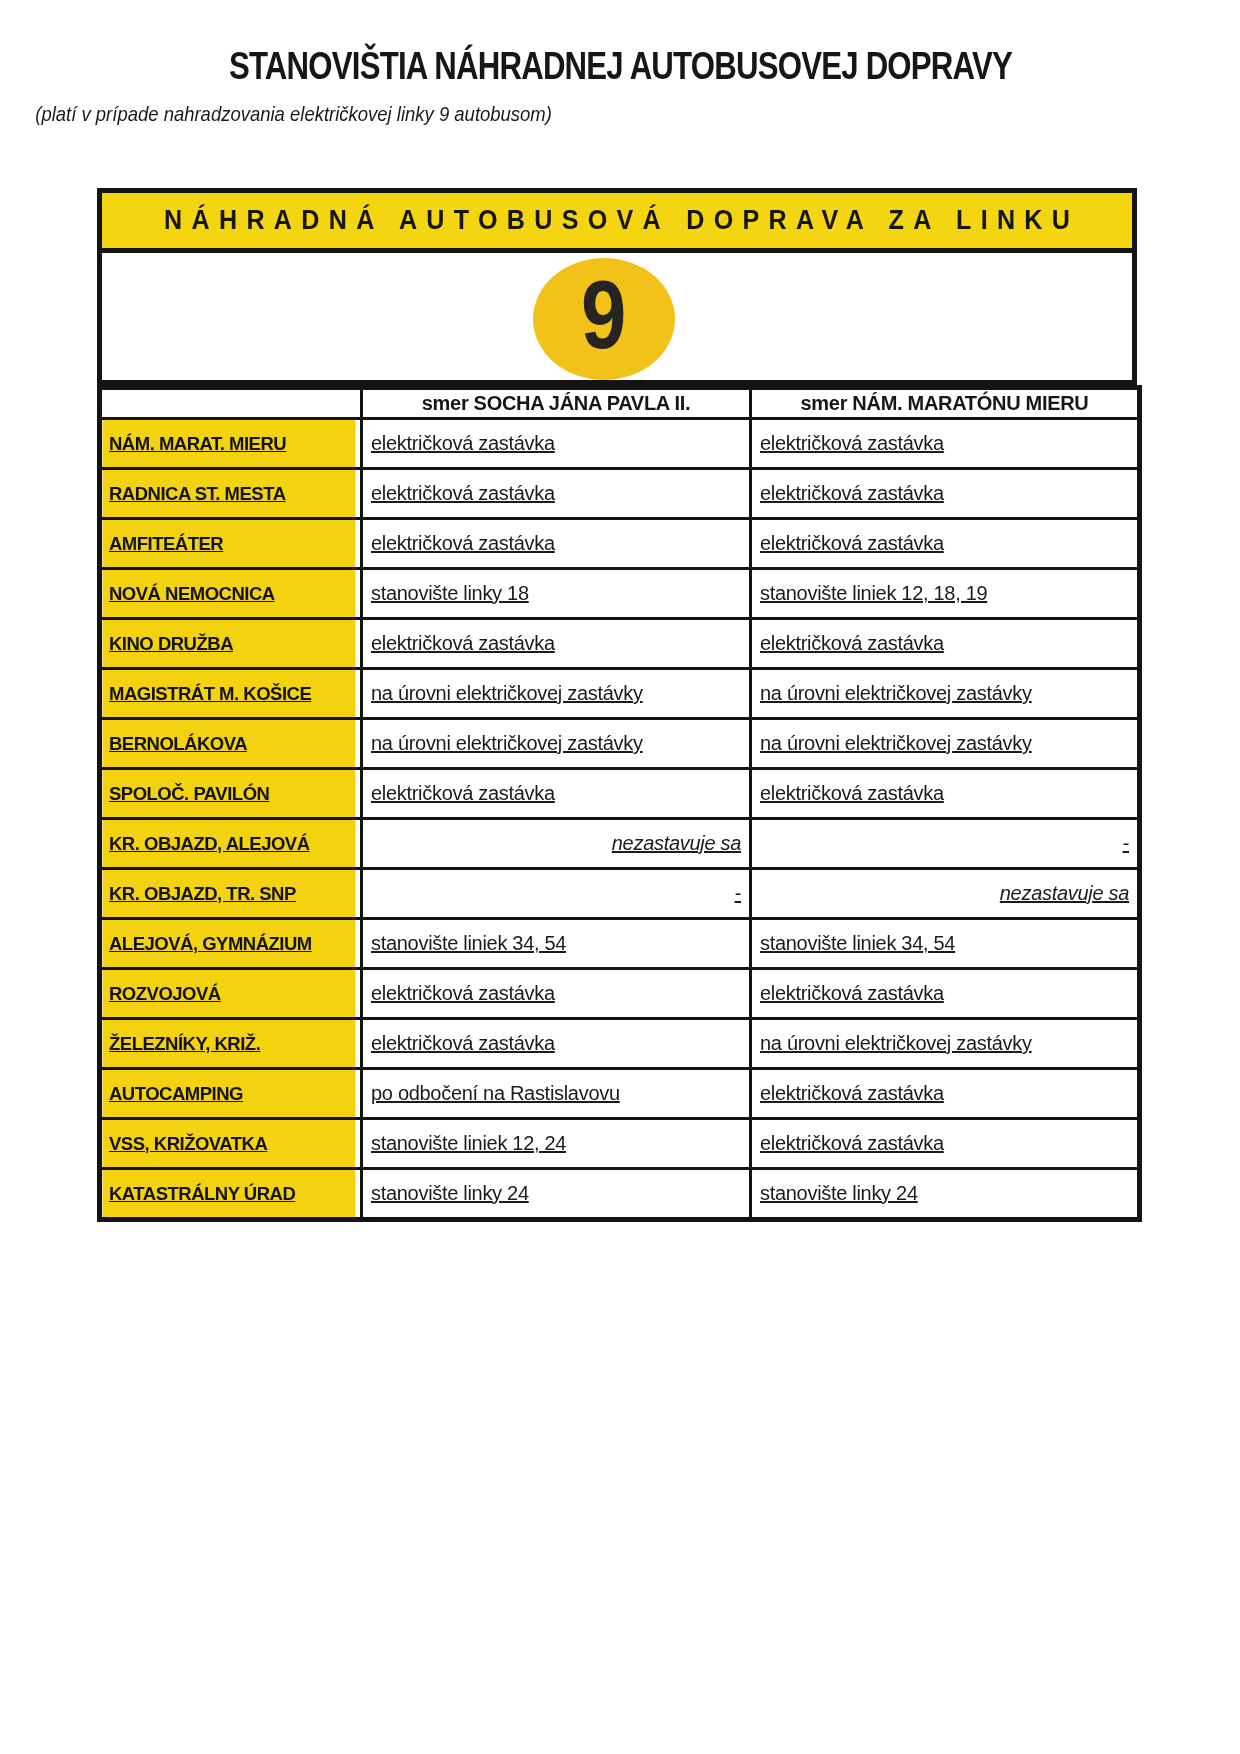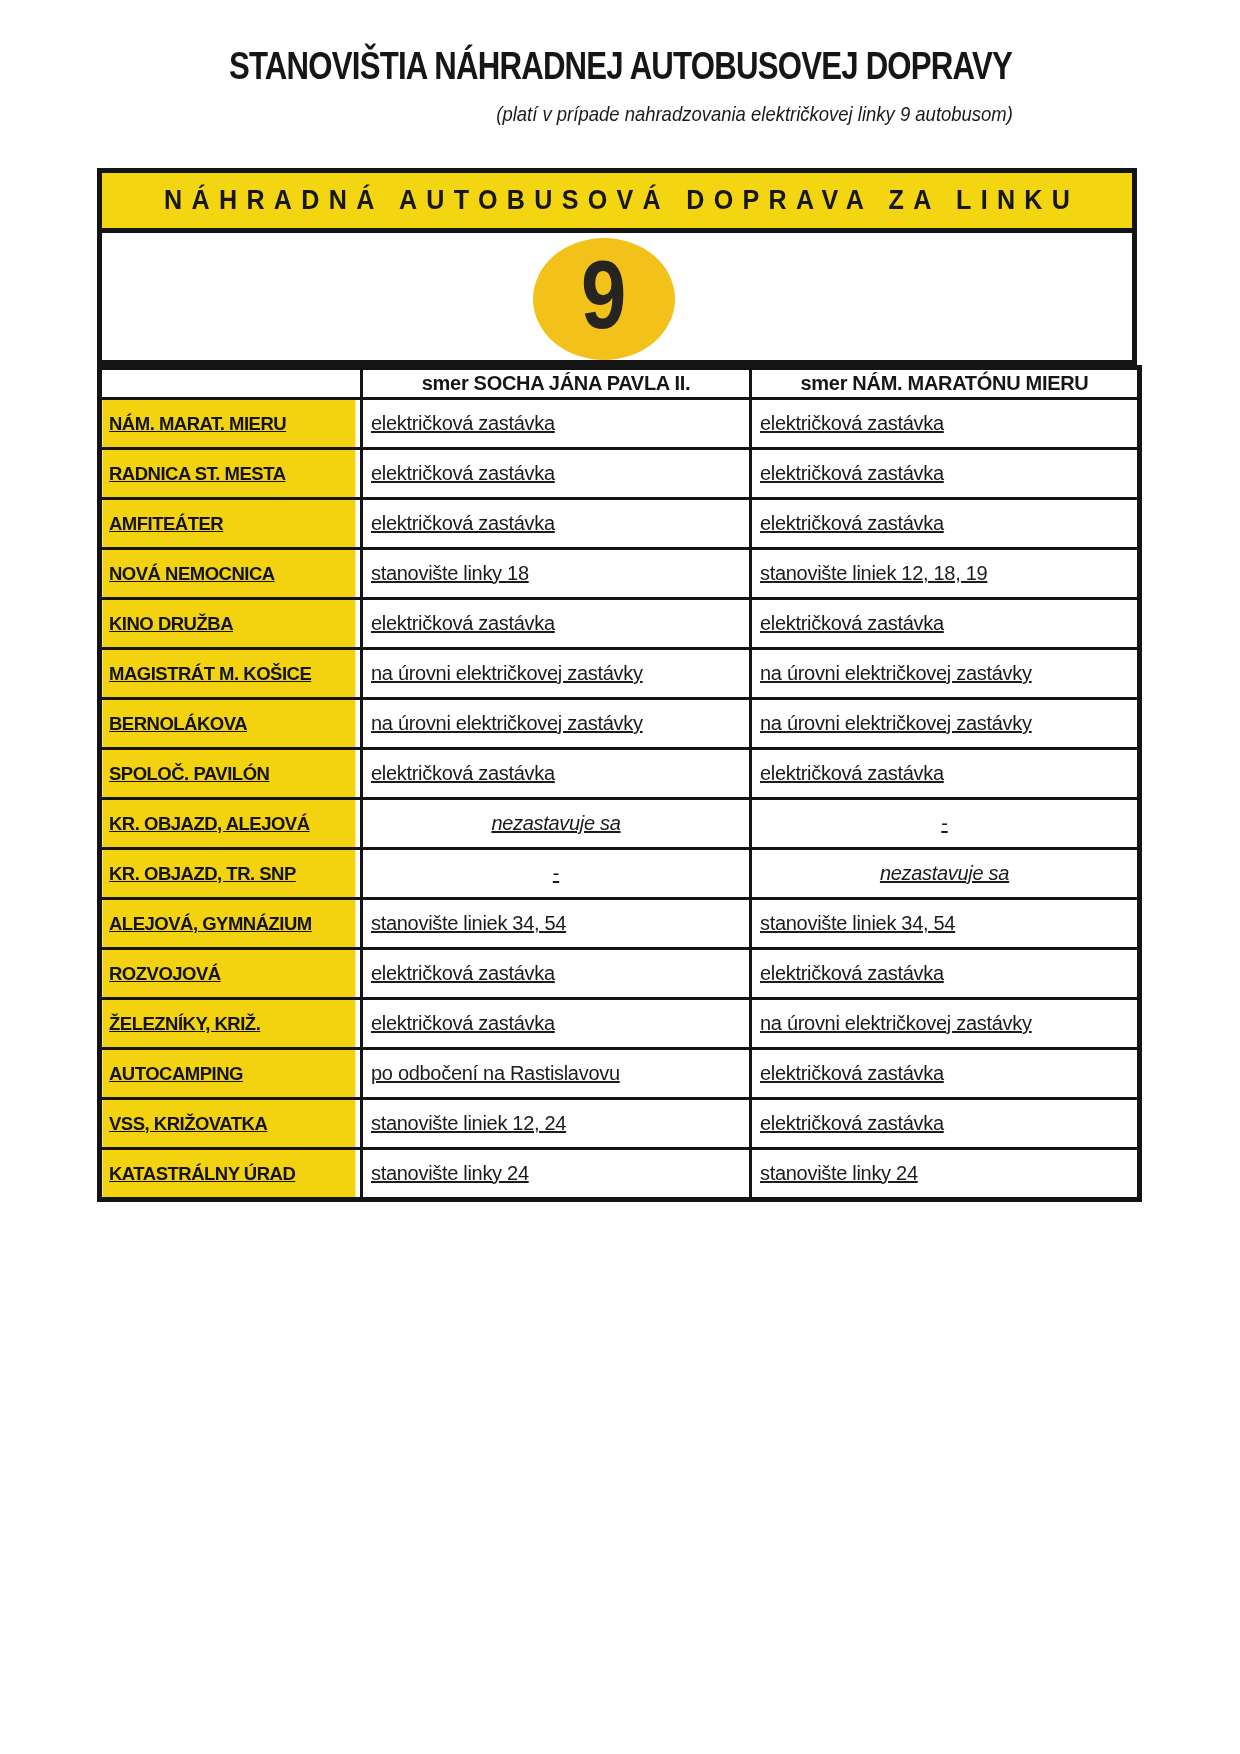--- a/index.html
+++ b/index.html
@@ -20,36 +20,36 @@
   }
   
   .title-wrap{position:absolute;top:44px;left:0;width:1240px;text-align:center;}
   .doc-title{
     display:inline-block;
     font-size:39px;font-weight:800;letter-spacing:-1px;
     white-space:nowrap;
     transform:scaleX(0.80);transform-origin:center;
     color:#161616;
   }
-  .subtitle-wrap{position:absolute;top:102px;left:0;width:1048px;text-align:right;}
+  .subtitle-wrap{position:absolute;top:102px;left:0;width:1048px;text-align:left;}
   .doc-subtitle{
     display:inline-block;
     font-size:21px;font-style:italic;font-weight:500;
     white-space:nowrap;
     transform:scaleX(0.88);transform-origin:center;
     color:#1a1a1a;
   }
   
   .content{position:absolute;left:97px;top:168px;width:1040px;box-sizing:border-box;}
   .banner{
     box-sizing:border-box;
     height:65px;
     border:5px solid var(--border-black);
     background:var(--banner-yellow);
-    display:flex;align-items:center;justify-content:center;
+    display:flex;align-items:center;justify-content:center;margin-top:20px;
   }
   .banner-text{
     font-size:27px;font-weight:800;
     letter-spacing:10px;
     white-space:nowrap;
     transform:scaleX(0.93);transform-origin:center;
     color:#161616;
     padding-left:10px; 
   }
   .badge-box{
@@ -112,21 +112,21 @@
     font-size:18.5px;
     letter-spacing:-0.5px;
     padding-left:7px;
     color:#131313;
     background:linear-gradient(to right,
       var(--label-yellow) 0,
       var(--label-yellow) calc(100% - 5px),
       #ffffff calc(100% - 5px),
       #ffffff 100%);
   }
-  .stops td.c{text-align:center;}
+  .stops td.c{text-align:right;}
   .stops td.i{font-style:italic;font-weight:500;}
 </style>
 </head>
 <body>
 
 <div class="page">
 
   <div class="title-wrap">
     <span class="doc-title">STANOVIŠTIA NÁHRADNEJ AUTOBUSOVEJ DOPRAVY</span>
   </div>

